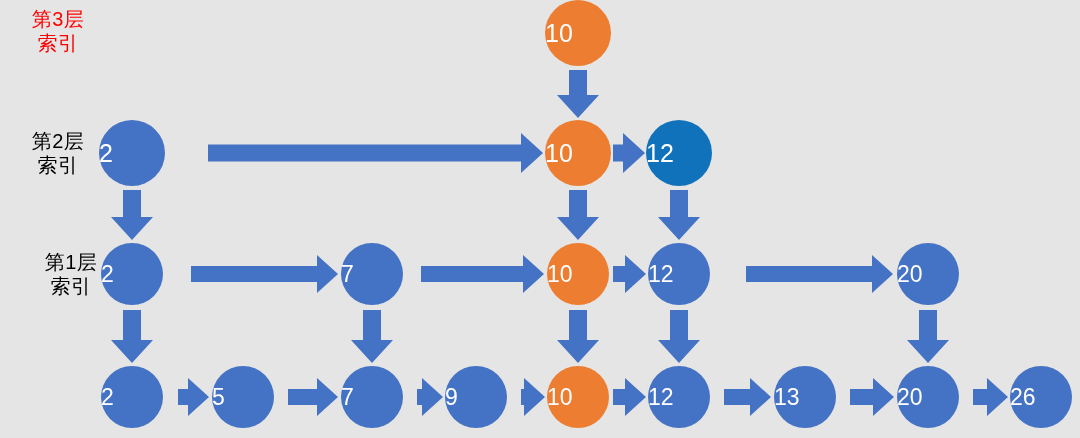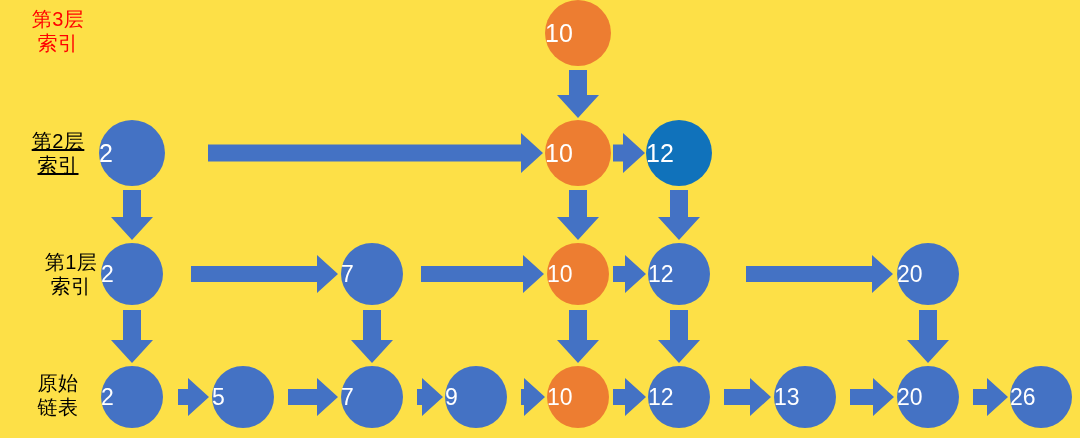--- a/index.html
+++ b/index.html
@@ -7,21 +7,21 @@
     padding: 0;
     background: #ffffff;
   }
   body {
     font-family: "Liberation Sans", "DejaVu Sans", sans-serif;
   }
   #stage {
     position: relative;
     width: 1080px;
     height: 438px;
-    background: #fde047;
+    background: #e5e5e5;
     overflow: hidden;
   }
   .row-label {
     position: absolute;
     text-align: center;
     line-height: 1.18;
     font-size: 20px;
     color: #000000;
     white-space: pre-line;
     letter-spacing: 0.5px;
@@ -50,26 +50,24 @@
     height: 100%;
     overflow: visible;
   }
 </style>
 </head>
 <body>
 
 <div id="stage">
     <div class="row-label red" style="left: 16px; top: 8px; width: 84px;">第3层
 索引</div>
-    <div class="row-label" style="left: 16px; top: 130px; width: 84px; text-decoration: underline;">第2层
+    <div class="row-label" style="left: 16px; top: 130px; width: 84px;">第2层
 索引</div>
     <div class="row-label" style="left: 29px; top: 251px; width: 84px;">第1层
 索引</div>
-    <div class="row-label" style="left: 16px; top: 372px; width: 84px;">原始
-链表</div>
     <div class="arrow-h" style="left: 208px; top: 133px; width: 335px; height: 40px;">
       <svg viewBox="0 0 335 40">
         <polygon points="0,11.5 313,11.5 313,0 335,20 313,40 313,28.5 0,28.5" fill="#4472c4"></polygon>
       </svg>
     </div>
     <div class="arrow-h" style="left: 613px; top: 133px; width: 32px; height: 40px;">
       <svg viewBox="0 0 32 40">
         <polygon points="0,11.5 10,11.5 10,0 32,20 10,40 10,28.5 0,28.5" fill="#4472c4"></polygon>
       </svg>
     </div>

